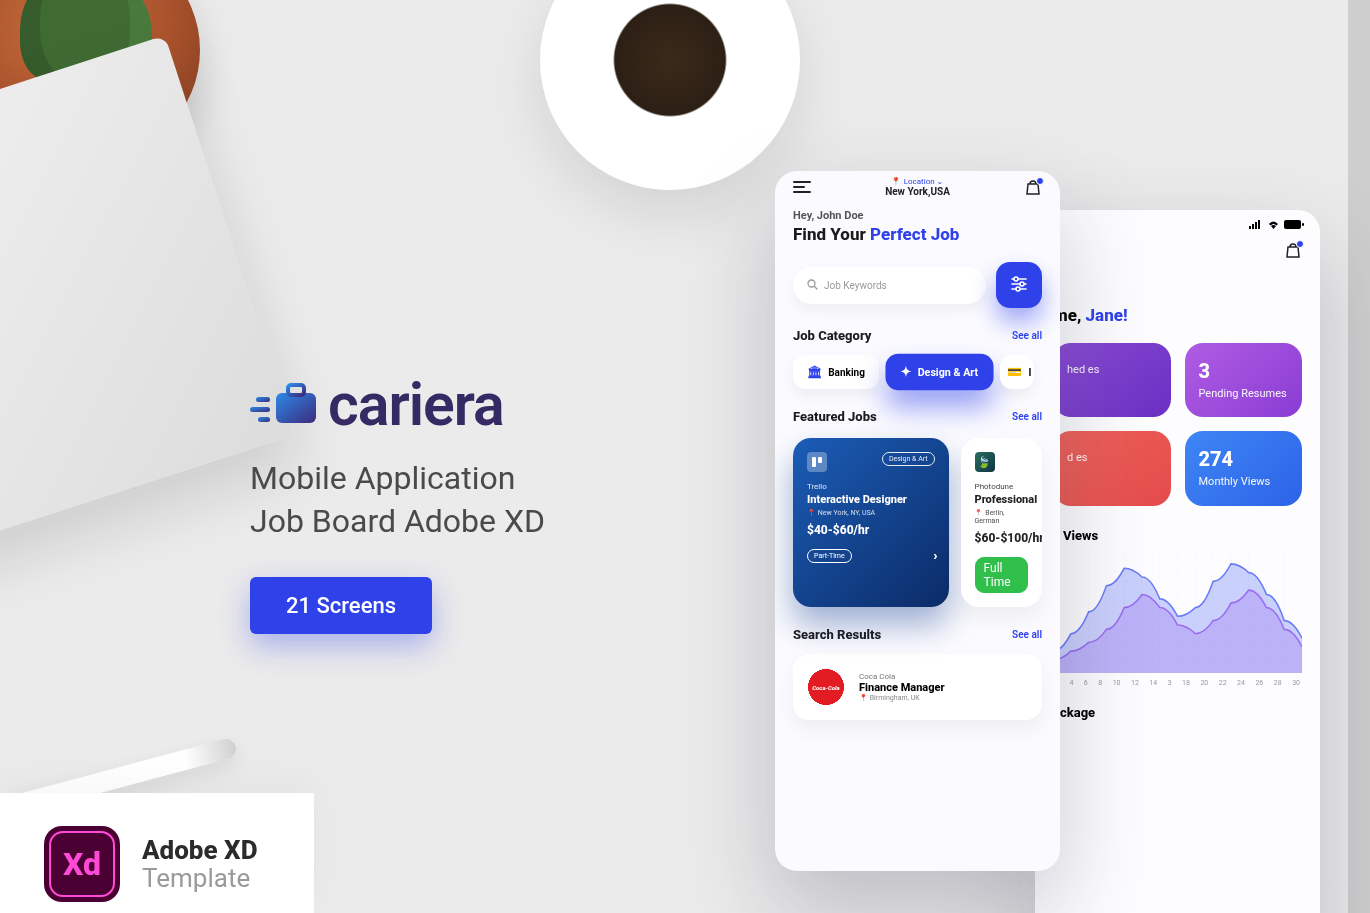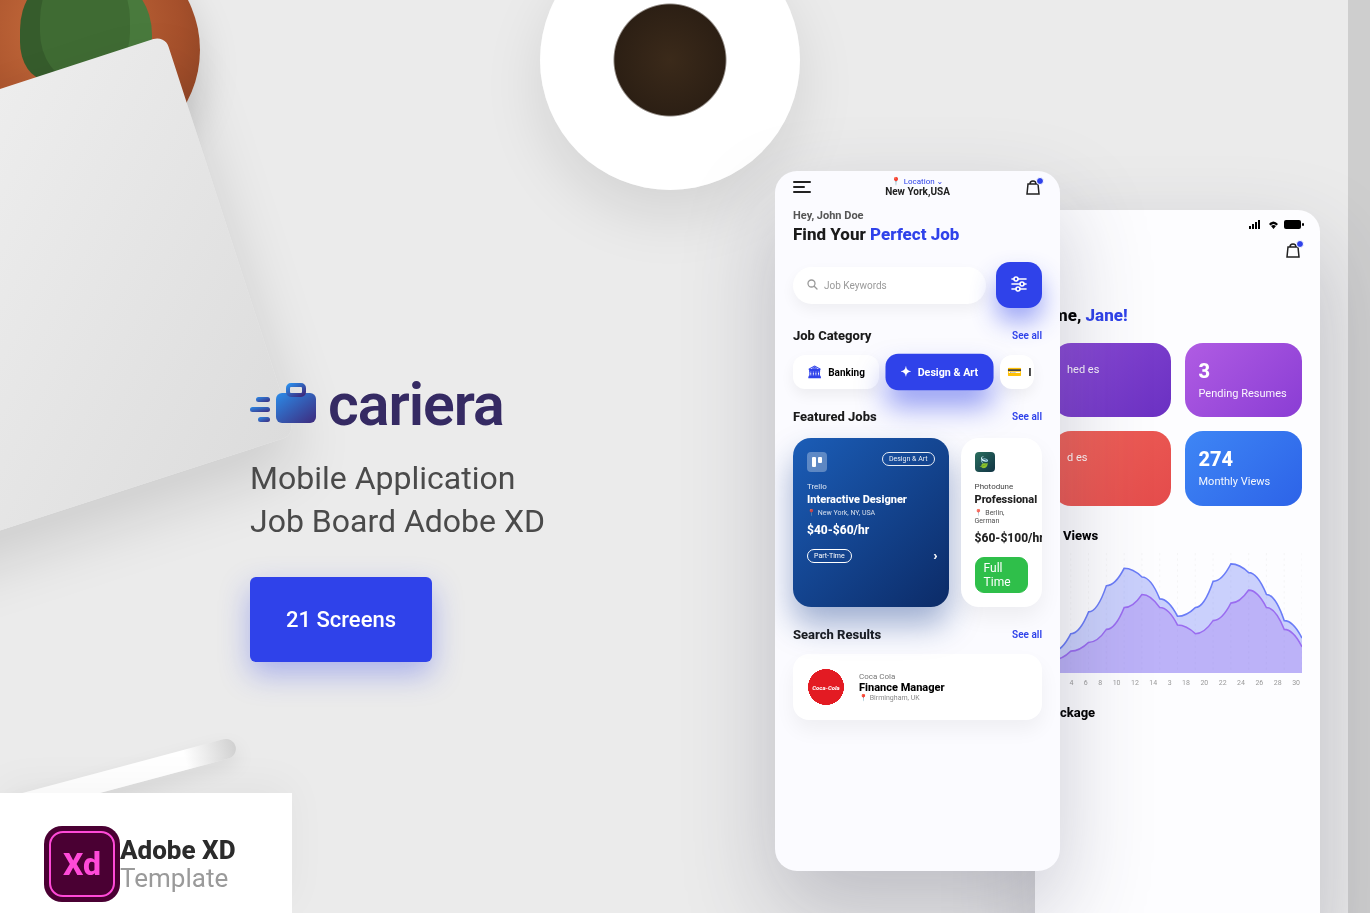--- a/index.html
+++ b/index.html
@@ -83,21 +83,21 @@
     color: #4a4a4a;
     font-weight: 400;
     margin-bottom: 34px;
   }
   .pill-btn {
     display:inline-block;
     background:#2f42ea;
     color:#fff;
     font-size:22px;
     font-weight:500;
-    padding:30px 36px;
+    padding:16px 36px;
     border-radius:6px;
     box-shadow:0 12px 30px rgba(47,66,234,0.35);
   }
 
   
   .phone {
     position:absolute;
     width:285px;
     border-radius:22px;
     background:#fdfdff;
@@ -183,21 +183,21 @@
   .pb-sect h3{ font-size:13px; font-weight:800; margin-top:22px; }
   .minichart{ position:relative; height:120px; margin-top:10px; }
   .xlabels{ display:flex; justify-content:space-between; font-size:7px; color:#9a9a9a; margin-top:6px; padding:0 2px;}
   .pkg{ font-size:13px; font-weight:800; margin-top:18px; }
 
   
   .badge-card{
     position:absolute; left:0; bottom:0;
     background:#fff;
     padding:22px 56px 0 44px;
-    display:flex; align-items:center; 
+    display:flex; align-items:center; gap:22px;
     height:120px;
     box-shadow:0 -10px 40px rgba(0,0,0,0.04);
   }
   .xd-icon{
     width:76px; height:76px; border-radius:18px;
     background:#4a0033;
     display:flex; align-items:center; justify-content:center;
     position:relative;
   }
   .xd-icon::before{

